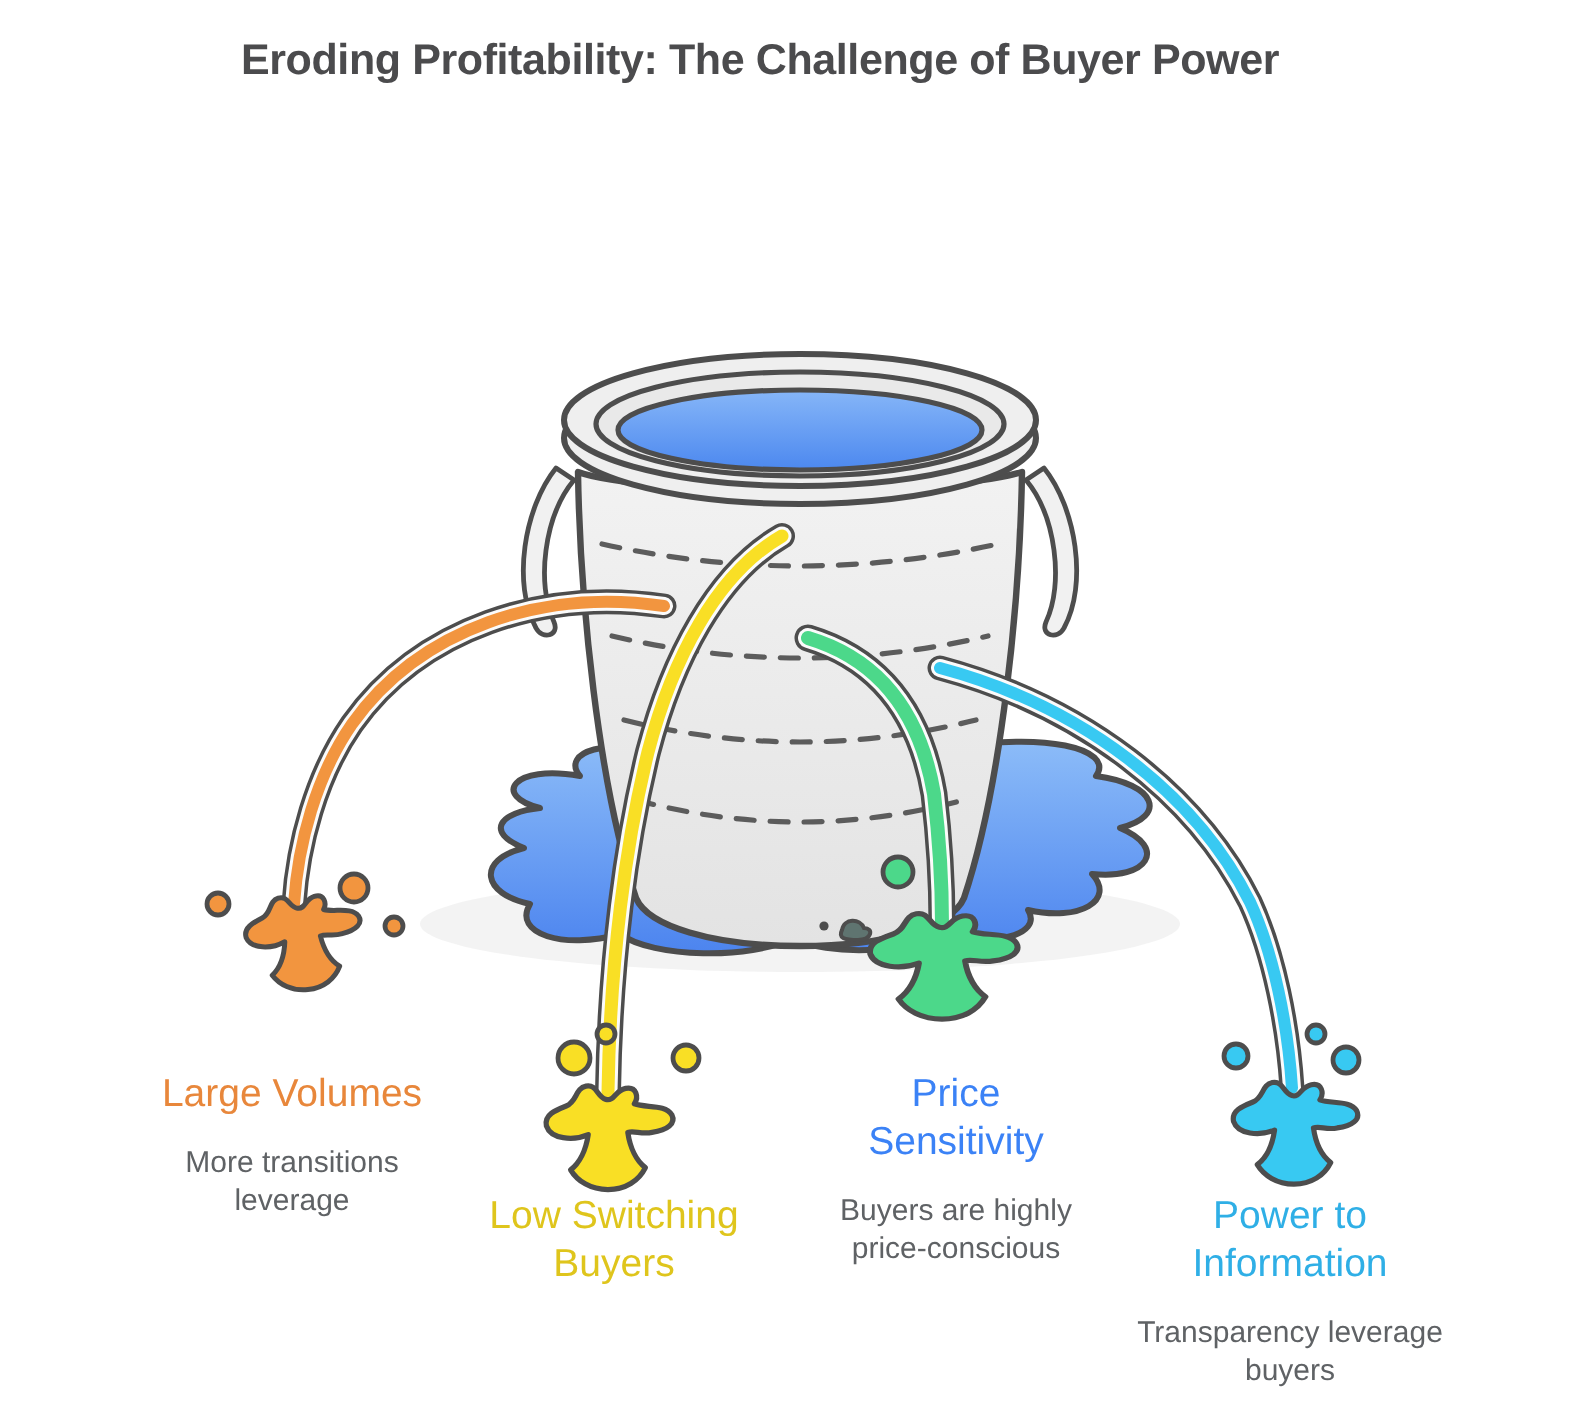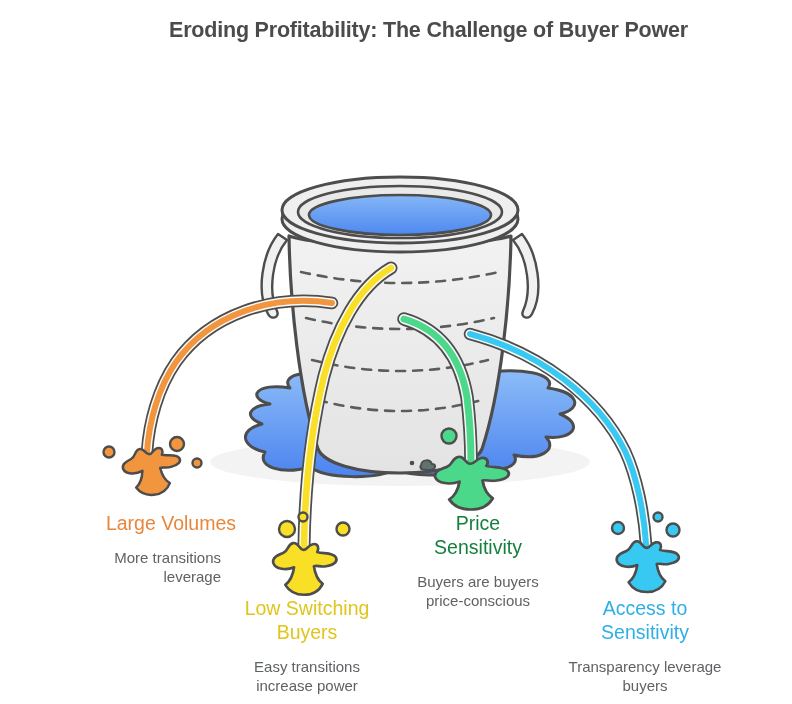--- a/index.html
+++ b/index.html
@@ -1,28 +1,28 @@
 <!DOCTYPE html>
 <html><head>
 <meta charset="utf-8">
 <style>
   html,body{margin:0;padding:0;background:#ffffff;}
   .page{position:relative;width:792px;height:704px;overflow:hidden;background:#ffffff;
         font-family:"Liberation Sans","DejaVu Sans",sans-serif;}
-  .title{position:absolute;top:18px;left:0;width:688px;text-align:right;
-         font-size:21.5px;font-weight:bold;color:#4B4B4D;letter-spacing:-0.2px;margin:0;}
+  .title{position:absolute;top:18px;left:0;width:688px;text-align:center;
+         font-size:21.5px;font-weight:bold;color:#4B4B4D;letter-spacing:-0.2px;margin:0;padding-left:36px;}
   .art{position:absolute;top:0;left:0;width:792px;height:704px;}
   .factor{position:absolute;text-align:center;}
   .factor .hd{font-size:19.5px;font-weight:400;line-height:24px;margin:0 auto;}
   .factor .ds{font-size:15px;line-height:19px;color:#5F6265;margin:13px auto 0;}
   .f-orange .hd{color:#E8873B;}
   .f-yellow .hd{color:#DFC51C;}
-  .f-green  .hd{color:#15803d;}
+  .f-green  .hd{color:#3b82f6;margin-top:24px;}
   .f-blue   .hd{color:#2FAFE6;}
-  .f-lv{left:56px; top:511px; width:180px;text-align:right;}
+  .f-lv{left:56px; top:535px; width:180px;}
   .f-lv .ds{max-width:150px;}
   .f-lsc{left:217px;top:596px;width:180px;}
   .f-lsc .hd{max-width:140px;}
   .f-lsc .ds{max-width:140px;}
   .f-ps{left:388px;top:511px;width:180px;}
   .f-ps .hd{max-width:110px;}
   .f-ps .ds{max-width:152px;}
   .f-ati{left:555px;top:596px;width:180px;}
   .f-ati .hd{max-width:130px;}
   .f-ati .ds{max-width:160px;}
@@ -123,26 +123,25 @@
     </g>
   </svg>
 
   <div class="factor f-orange f-lv">
     <div class="hd">Large Volumes</div>
     <div class="ds">More transitions leverage</div>
   </div>
 
   <div class="factor f-yellow f-lsc">
     <div class="hd">Low Switching Buyers</div>
-    <div class="ds">Easy transitions increase power</div>
   </div>
 
   <div class="factor f-green f-ps">
     <div class="hd">Price Sensitivity</div>
-    <div class="ds">Buyers are buyers price-conscious</div>
+    <div class="ds">Buyers are highly price-conscious</div>
   </div>
 
   <div class="factor f-blue f-ati">
-    <div class="hd">Access to Sensitivity</div>
+    <div class="hd">Power to Information</div>
     <div class="ds">Transparency leverage buyers</div>
   </div>
 
 </div>
 
 </body></html>

